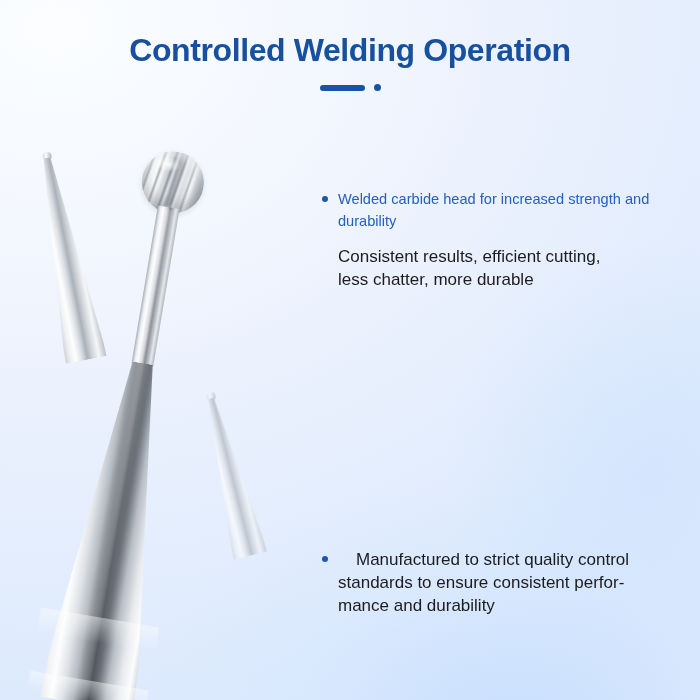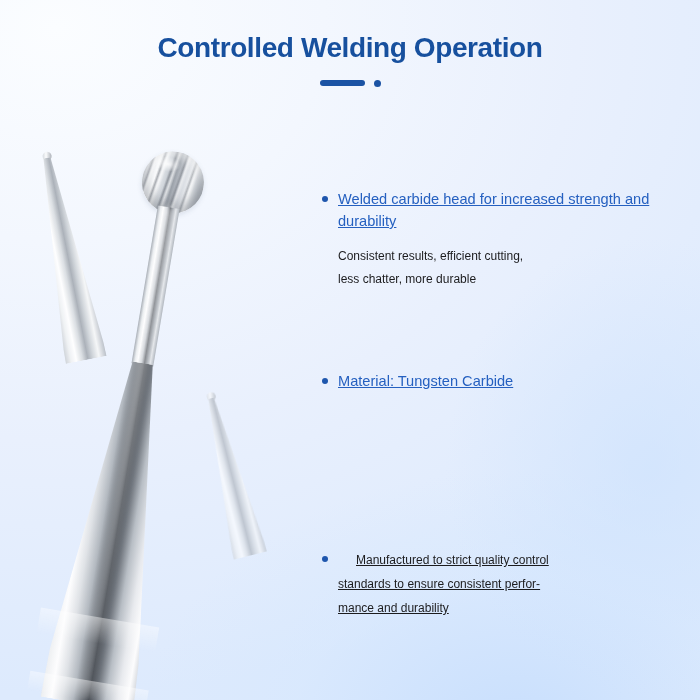--- a/index.html
+++ b/index.html
@@ -48,21 +48,21 @@
     position: absolute;
     top: 0;
     left: 0;
     width: 700px;
     text-align: center;
     z-index: 6;
   }
   .page-title {
     margin: 0;
     padding-top: 31px;
-    font-size: 28px;
+    font-size: 32px;
     font-weight: 700;
     letter-spacing: -0.4px;
     color: #17509e;
     line-height: 1.2;
     white-space: nowrap;
   }
   .title-rule {
     margin-top: 15px;
     display: flex;
     align-items: center;
@@ -253,39 +253,38 @@
   .feature-1 { top: 0; }
   .feature-2 { top: 182px; }
   .feature-3 { top: 342px; }
 
   .feature-head {
     position: relative;
     padding-left: 18px;
     font-size: 14.6px;
     line-height: 22px;
     color: #2560c0;
-    text-decoration: underline;
   }
   .feature-head.dark {
     color: #1c1c1e;
     margin-top: 18px;
   }
   .bullet-dot {
     position: absolute;
     left: 2px;
     top: 8px;
     width: 6px;
     height: 6px;
     border-radius: 50%;
     background: #1e56ad;
   }
   .feature-body {
     padding-left: 18px;
     margin-top: 13px;
-    font-size: 12px;
+    font-size: 17px;
     line-height: 23px;
     color: #1c1c1e;
     white-space: pre-line;
   }
   .feature-3 .feature-body {
     margin-top: 0;
   }
 </style>
 </head>
 <body>
@@ -331,24 +330,20 @@
     <div class="feature feature-1">
       <div class="feature-head">
         <span class="bullet-dot"></span>
         <span>Welded carbide head for increased strength and durability</span>
       </div>
       <div class="feature-body">Consistent results, efficient cutting,
 less chatter,   more durable</div>
     </div>
 
     <div class="feature feature-2">
-      <div class="feature-head">
-        <span class="bullet-dot"></span>
-        <span>Material: Tungsten Carbide</span>
-      </div>
     </div>
 
     <div class="feature feature-3">
       <div class="feature-head dark">
         <span class="bullet-dot"></span>
         <span class="feature-body">Manufactured to strict quality control
 standards to ensure consistent perfor-
 mance and durability</span>
       </div>
     </div>

